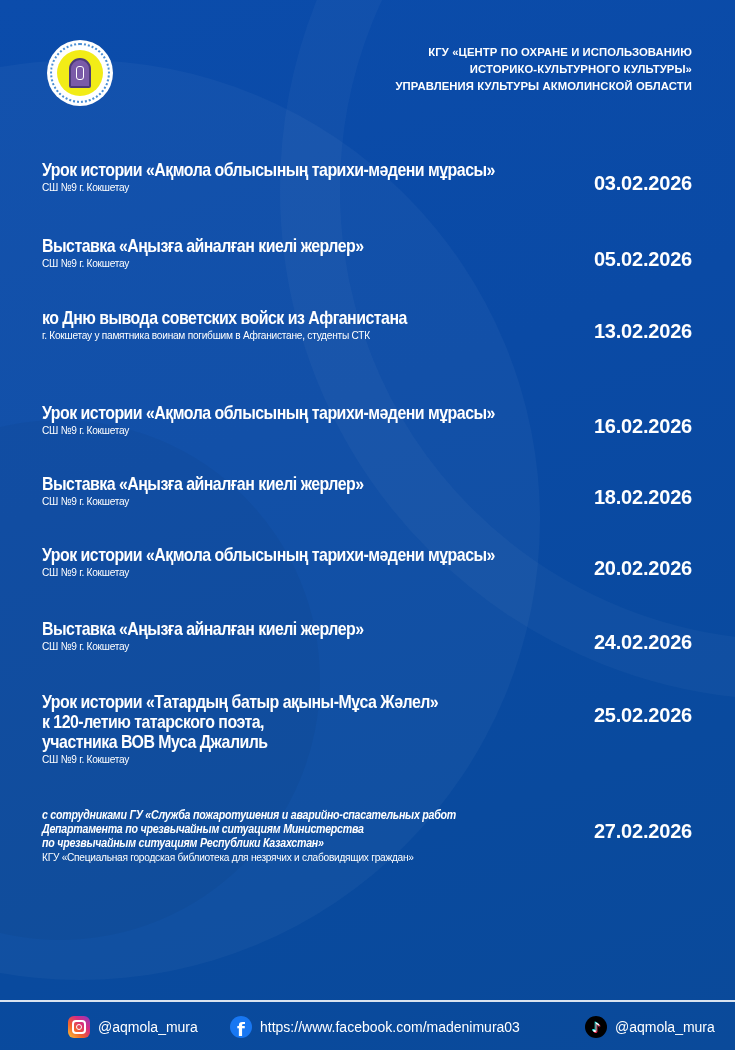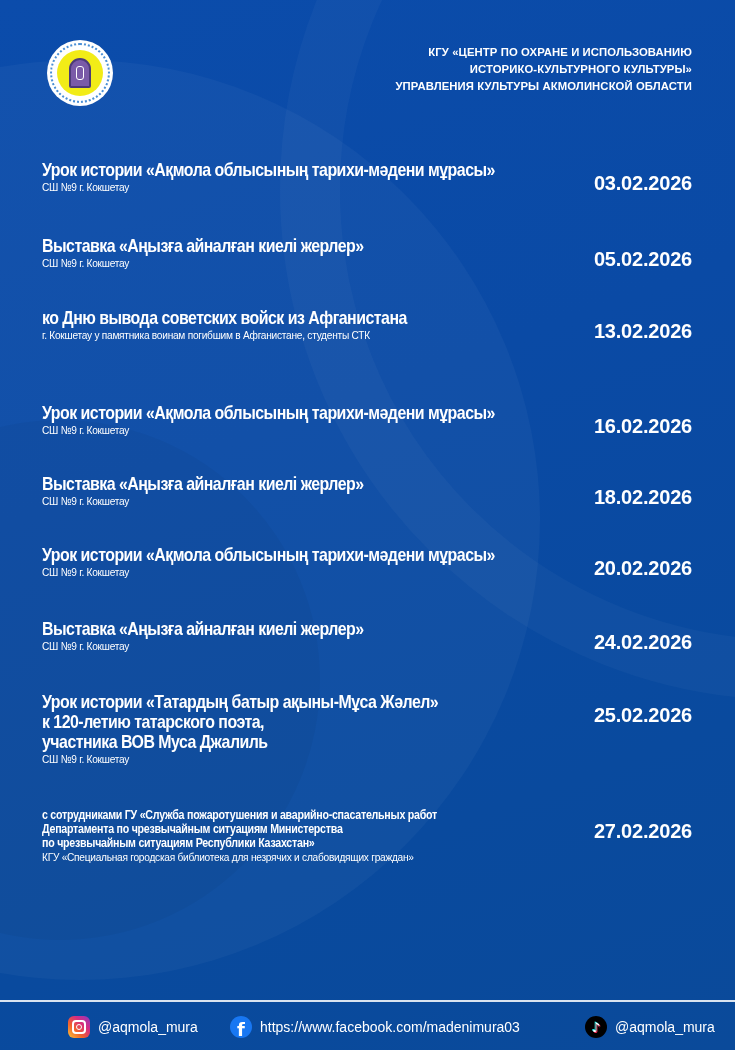--- a/index.html
+++ b/index.html
@@ -68,20 +68,21 @@
 
   .events { position: absolute; left: 42px; top: 160px; width: 650px; }
   .event { position: absolute; left: 0; width: 650px; }
   .event .title {
     font-size: 18.5px; font-weight: bold; line-height: 20px; white-space: nowrap;
     letter-spacing: -0.6px; transform-origin: left top;
   }
   .event .sub {
     font-size: 12.4px; font-weight: bold; line-height: 14px; white-space: nowrap;
     letter-spacing: -0.3px;
+    font-style: italic;
   }
   .event .place {
     font-size: 11.8px; line-height: 14px; white-space: nowrap; letter-spacing: -0.3px;
   }
   .event .date {
     position: absolute; right: 0; top: 12px; font-size: 20px; font-weight: bold; line-height: 22px;
     letter-spacing: -0.2px;
   }
   .cond { display: inline-block; transform: scaleX(0.86); transform-origin: left center; }
 

